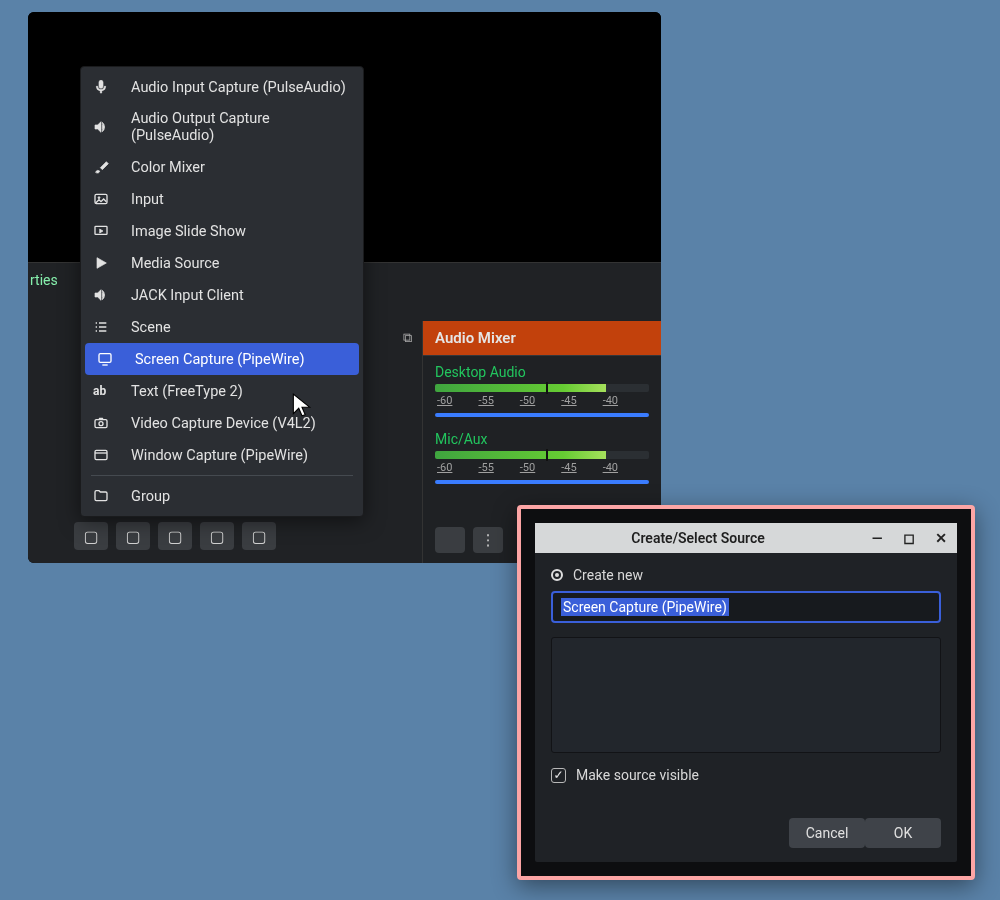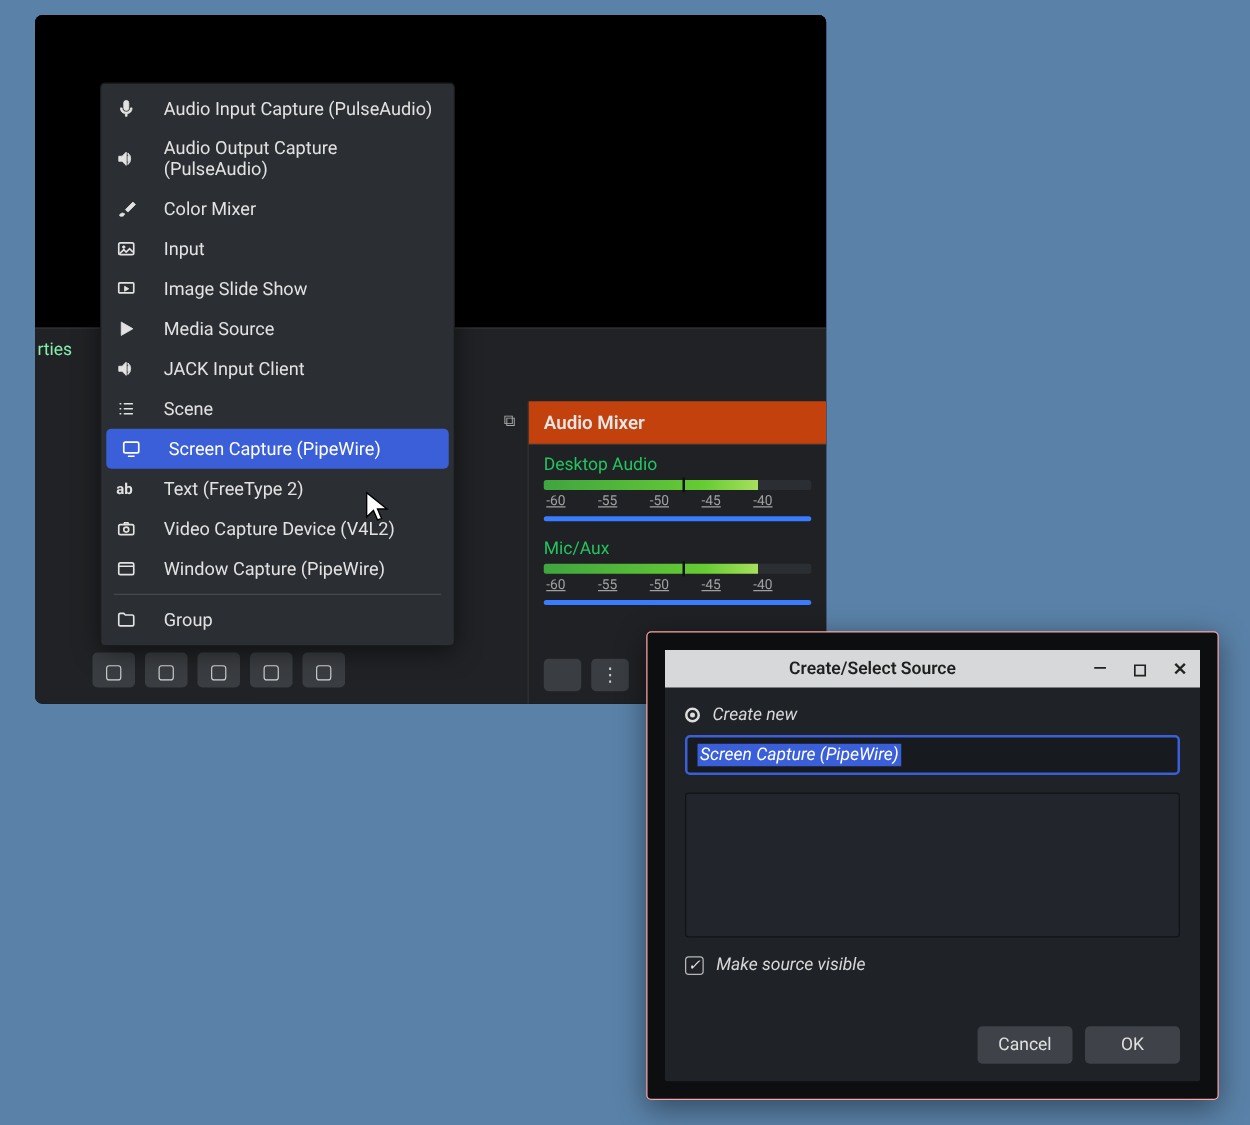--- a/index.html
+++ b/index.html
@@ -188,21 +188,21 @@
   }
 
   
   .dialog-window {
     position: absolute;
     left: 517px;
     top: 505px;
     width: 458px;
     height: 375px;
     background: #0d0e10;
-    border: 1px solid #fca5a5;
+    border: 4px solid #fca5a5;
     border-radius: 4px;
     box-shadow: 0 6px 24px rgba(0,0,0,0.45);
     z-index: 30;
   }
   .dialog-inner {
     position:absolute; left:14px; top:14px; right:14px; bottom:14px;
     background: #1f2226;
     border-radius: 2px;
   }
   .titlebar {
@@ -223,21 +223,20 @@
     height: 30px;
     display: flex;
     align-items: center;
     justify-content: center;
     font-size: 14px;
     color: #222;
   }
   .dialog-body {
     padding: 14px 16px 12px 16px;
     color: #d8d8d8;
-    font-style: italic;
   }
   .radio-row {
     display: flex;
     align-items: center;
     gap: 10px;
     font-size: 14px;
     margin-bottom: 8px;
   }
   .radio {
     width: 12px; height: 12px;
@@ -291,21 +290,20 @@
     justify-content: center;
     font-size: 12px;
     color: #e8e8e8;
     line-height: 1;
   }
   .dialog-buttons {
     position: absolute;
     right: 16px;
     bottom: 14px;
     display: flex;
-    gap: 10px;
   }
   .btn {
     min-width: 76px;
     padding: 7px 16px;
     background: #3f4349;
     border-radius: 4px;
     text-align: center;
     font-size: 14px;
     color: #e0e0e0;
   }

